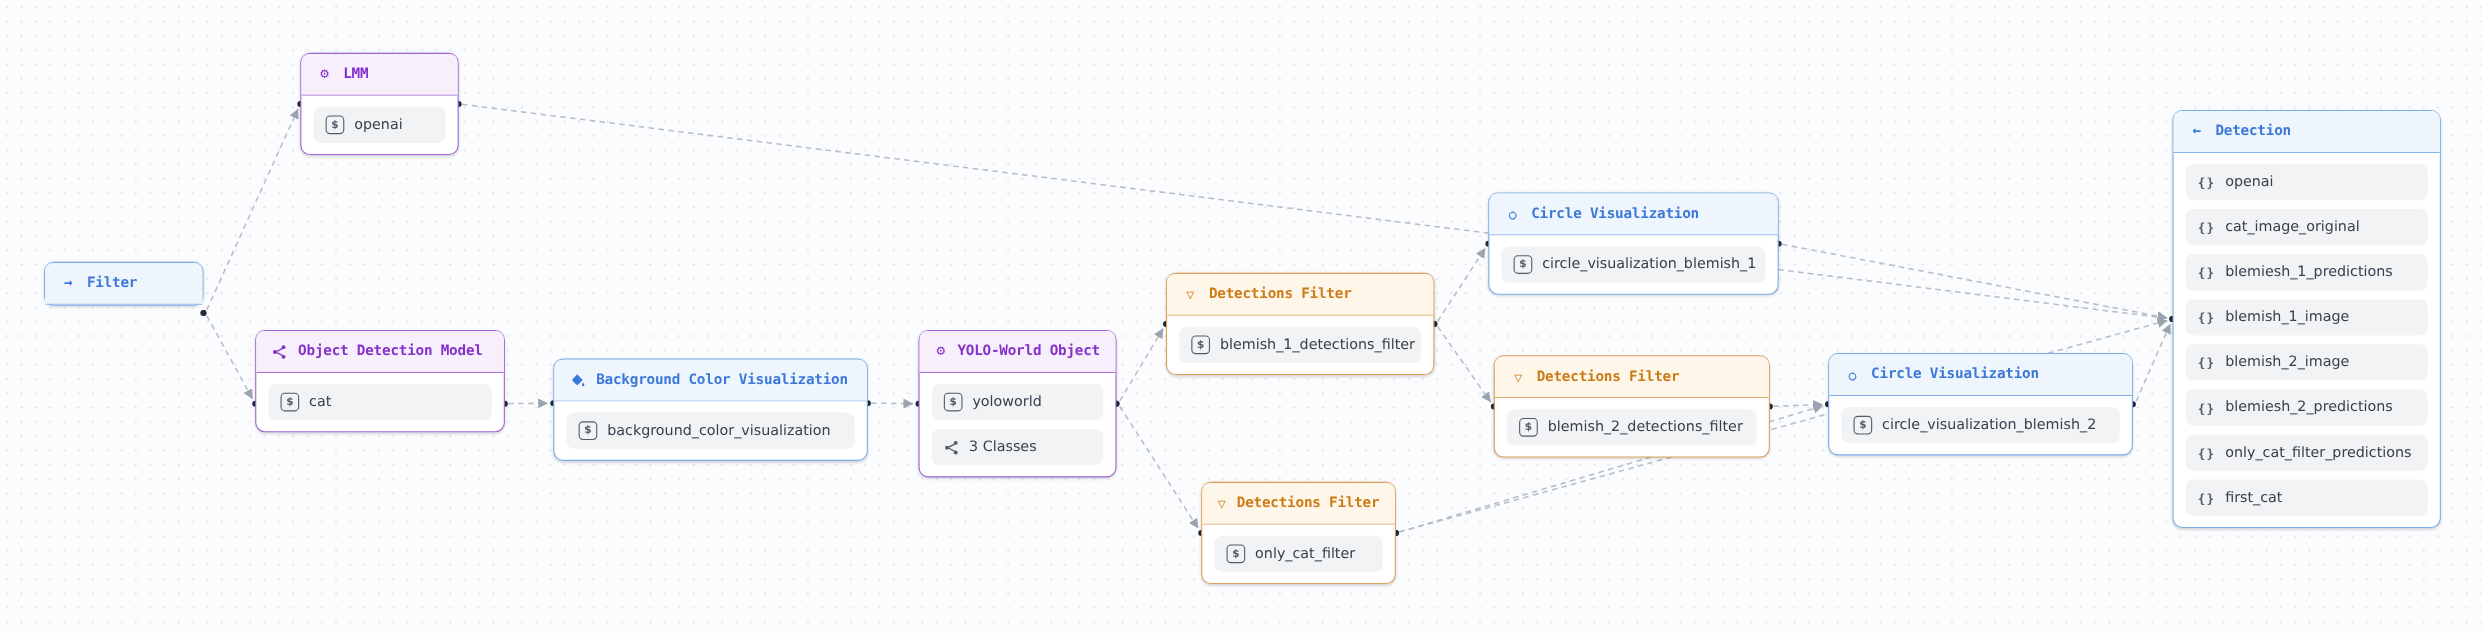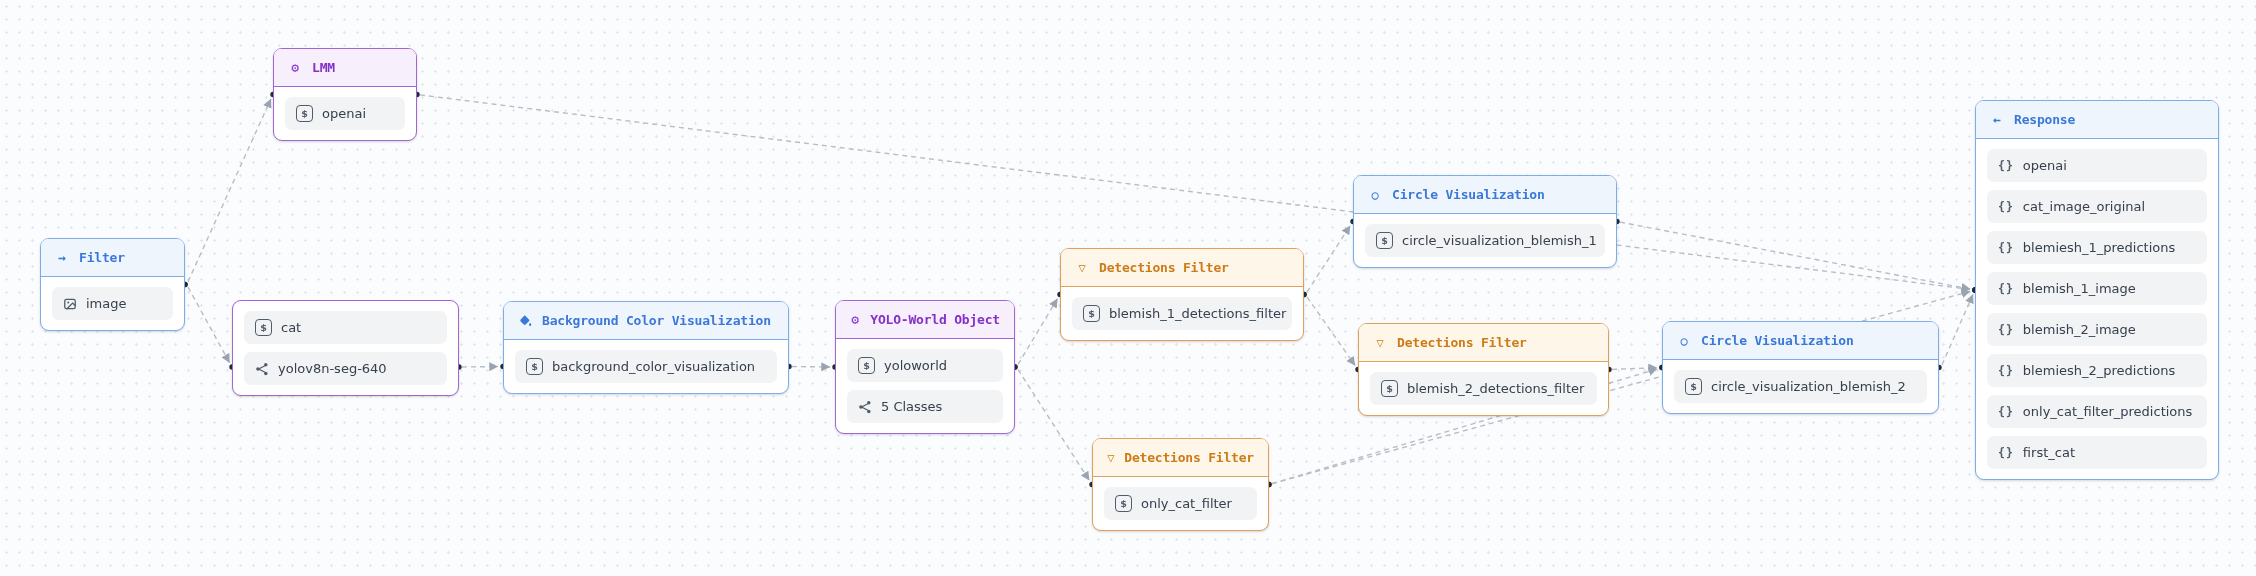--- a/index.html
+++ b/index.html
@@ -46,21 +46,21 @@
   .hicon-shape{font-size:12px;}
   
   .ic{flex:0 0 auto; display:inline-flex; align-items:center; justify-content:center; color:#515c6b;}
   .ic-box{width:15px; height:15px; border:1.4px solid #515c6b; border-radius:4px; font-size:9.5px; font-weight:bold;}
   .ic-braces{font-family:"DejaVu Sans Mono",monospace; font-size:11.5px; font-weight:bold; letter-spacing:1px;}
   .ic svg{display:block;}
   
   .pos-input   {left:40px;   top:238px; width:143px;}
   .pos-lmm     {left:273px;  top:48px;  width:142px;}
   .pos-odm     {left:232px;  top:300px; width:225px;}
-  .pos-bcv     {left:503px;  top:301px; width:284px;}
+  .pos-bcv     {left:503px;  top:326px; width:284px;}
   .pos-yolo    {left:835px;  top:300px; width:178px;}
   .pos-df1     {left:1060px; top:248px; width:242px;}
   .pos-cv1     {left:1353px; top:175px; width:262px;}
   .pos-df2     {left:1358px; top:323px; width:249px;}
   .pos-cv2     {left:1662px; top:321px; width:275px;}
   .pos-df3     {left:1092px; top:438px; width:175px;}
   .pos-response{left:1975px; top:100px; width:242px;}
 </style>
 </head>
 <body>
@@ -114,107 +114,95 @@
       <circle cx="1975" cy="290" r="2.7" fill="#232c3a"></circle>
       <circle cx="1939" cy="367.5" r="2.7" fill="#232c3a"></circle>
       <circle cx="1975" cy="290" r="2.7" fill="#232c3a"></circle>
     </svg>
 
   <div class="node theme-blue pos-input">
     <div class="node-header">
       <span class="hicon">→</span>
       <span>Filter</span>
     </div>
-    <div class="node-body">
-      <div class="item">
-        <span class="ic">
-          <svg viewBox="0 0 24 24" width="14" height="14" fill="none" stroke="#515c6b" stroke-width="2.2">
-              <rect x="3" y="4" width="18" height="16" rx="3"></rect>
-              <circle cx="9" cy="9.5" r="1.6" fill="#515c6b" stroke="none"></circle>
-              <path d="M21 15l-4.5-4.5L6 21"></path>
-            </svg>
-        </span>
-        <span>image</span>
-      </div>
-    </div>
   </div>
 
   <div class="node theme-purple pos-lmm">
     <div class="node-header">
       <span class="hicon">⚙</span>
       <span>LMM</span>
     </div>
     <div class="node-body">
       <div class="item">
         <span class="ic ic-box">$</span>
         <span>openai</span>
       </div>
     </div>
   </div>
 
   <div class="node theme-purple pos-odm">
+    <div class="node-header">
+      <span class="hicon">
+        <svg viewBox="0 0 24 24" width="14" height="14" fill="currentColor">
+            <circle cx="5" cy="12" r="3"></circle>
+            <circle cx="18.5" cy="4.5" r="3"></circle>
+            <circle cx="18.5" cy="19.5" r="3"></circle>
+            <path d="M6.5 10.7l10-5.2 1 1.8-10 5.2z"></path>
+            <path d="M6.5 13.3l10 5.2 1-1.8-10-5.2z"></path>
+          </svg>
+      </span>
+      <span>Object Detection Model</span>
+    </div>
     <div class="node-body">
       <div class="item">
         <span class="ic ic-box">$</span>
         <span>cat</span>
+      </div>
+    </div>
+  </div>
+
+  <div class="node theme-blue pos-bcv">
+    <div class="node-header">
+      <span class="hicon">
+        <svg viewBox="0 0 24 24" width="14" height="14" fill="currentColor">
+            <path d="M11.5 2.2l7.6 7.6a1.6 1.6 0 010 2.3l-6 6a2.2 2.2 0 01-3.1 0L4.6 12.7a2.2 2.2 0 010-3.1l6.9-7.4zM6.3 11l5.2-5.2 5.6 5.6H6z"></path>
+            <path d="M20.8 14.8s1.9 2.5 1.9 4a1.9 1.9 0 11-3.8 0c0-1.5 1.9-4 1.9-4z"></path>
+          </svg>
+      </span>
+      <span>Background Color Visualization</span>
+    </div>
+    <div class="node-body">
+      <div class="item">
+        <span class="ic ic-box">$</span>
+        <span>background_color_visualization</span>
+      </div>
+    </div>
+  </div>
+
+  <div class="node theme-purple pos-yolo">
+    <div class="node-header">
+      <span class="hicon">⚙</span>
+      <span>YOLO-World Object</span>
+    </div>
+    <div class="node-body">
+      <div class="item">
+        <span class="ic ic-box">$</span>
+        <span>yoloworld</span>
       </div>
       <div class="item">
         <span class="ic">
           <svg viewBox="0 0 24 24" width="14" height="14" fill="#515c6b">
               <circle cx="5" cy="12" r="3"></circle>
               <circle cx="18.5" cy="4.5" r="3"></circle>
               <circle cx="18.5" cy="19.5" r="3"></circle>
               <path d="M6.5 10.7l10-5.2 1 1.8-10 5.2z"></path>
               <path d="M6.5 13.3l10 5.2 1-1.8-10-5.2z"></path>
             </svg>
         </span>
-        <span>yolov8n-seg-640</span>
-      </div>
-    </div>
-  </div>
-
-  <div class="node theme-blue pos-bcv">
-    <div class="node-header">
-      <span class="hicon">
-        <svg viewBox="0 0 24 24" width="14" height="14" fill="currentColor">
-            <path d="M11.5 2.2l7.6 7.6a1.6 1.6 0 010 2.3l-6 6a2.2 2.2 0 01-3.1 0L4.6 12.7a2.2 2.2 0 010-3.1l6.9-7.4zM6.3 11l5.2-5.2 5.6 5.6H6z"></path>
-            <path d="M20.8 14.8s1.9 2.5 1.9 4a1.9 1.9 0 11-3.8 0c0-1.5 1.9-4 1.9-4z"></path>
-          </svg>
-      </span>
-      <span>Background Color Visualization</span>
-    </div>
-    <div class="node-body">
-      <div class="item">
-        <span class="ic ic-box">$</span>
-        <span>background_color_visualization</span>
-      </div>
-    </div>
-  </div>
-
-  <div class="node theme-purple pos-yolo">
-    <div class="node-header">
-      <span class="hicon">⚙</span>
-      <span>YOLO-World Object</span>
-    </div>
-    <div class="node-body">
-      <div class="item">
-        <span class="ic ic-box">$</span>
-        <span>yoloworld</span>
-      </div>
-      <div class="item">
-        <span class="ic">
-          <svg viewBox="0 0 24 24" width="14" height="14" fill="#515c6b">
-              <circle cx="5" cy="12" r="3"></circle>
-              <circle cx="18.5" cy="4.5" r="3"></circle>
-              <circle cx="18.5" cy="19.5" r="3"></circle>
-              <path d="M6.5 10.7l10-5.2 1 1.8-10 5.2z"></path>
-              <path d="M6.5 13.3l10 5.2 1-1.8-10-5.2z"></path>
-            </svg>
-        </span>
-        <span>5 Classes</span>
+        <span>3 Classes</span>
       </div>
     </div>
   </div>
 
   <div class="node theme-orange pos-df1">
     <div class="node-header">
       <span class="hicon hicon-shape">▽</span>
       <span>Detections Filter</span>
     </div>
     <div class="node-body">
@@ -273,21 +261,21 @@
       <div class="item">
         <span class="ic ic-box">$</span>
         <span>only_cat_filter</span>
       </div>
     </div>
   </div>
 
   <div class="node theme-blue pos-response">
     <div class="node-header">
       <span class="hicon">←</span>
-      <span>Response</span>
+      <span>Detection</span>
     </div>
     <div class="node-body">
       <div class="item">
         <span class="ic ic-braces">{}</span>
         <span>openai</span>
       </div>
       <div class="item">
         <span class="ic ic-braces">{}</span>
         <span>cat_image_original</span>
       </div>

